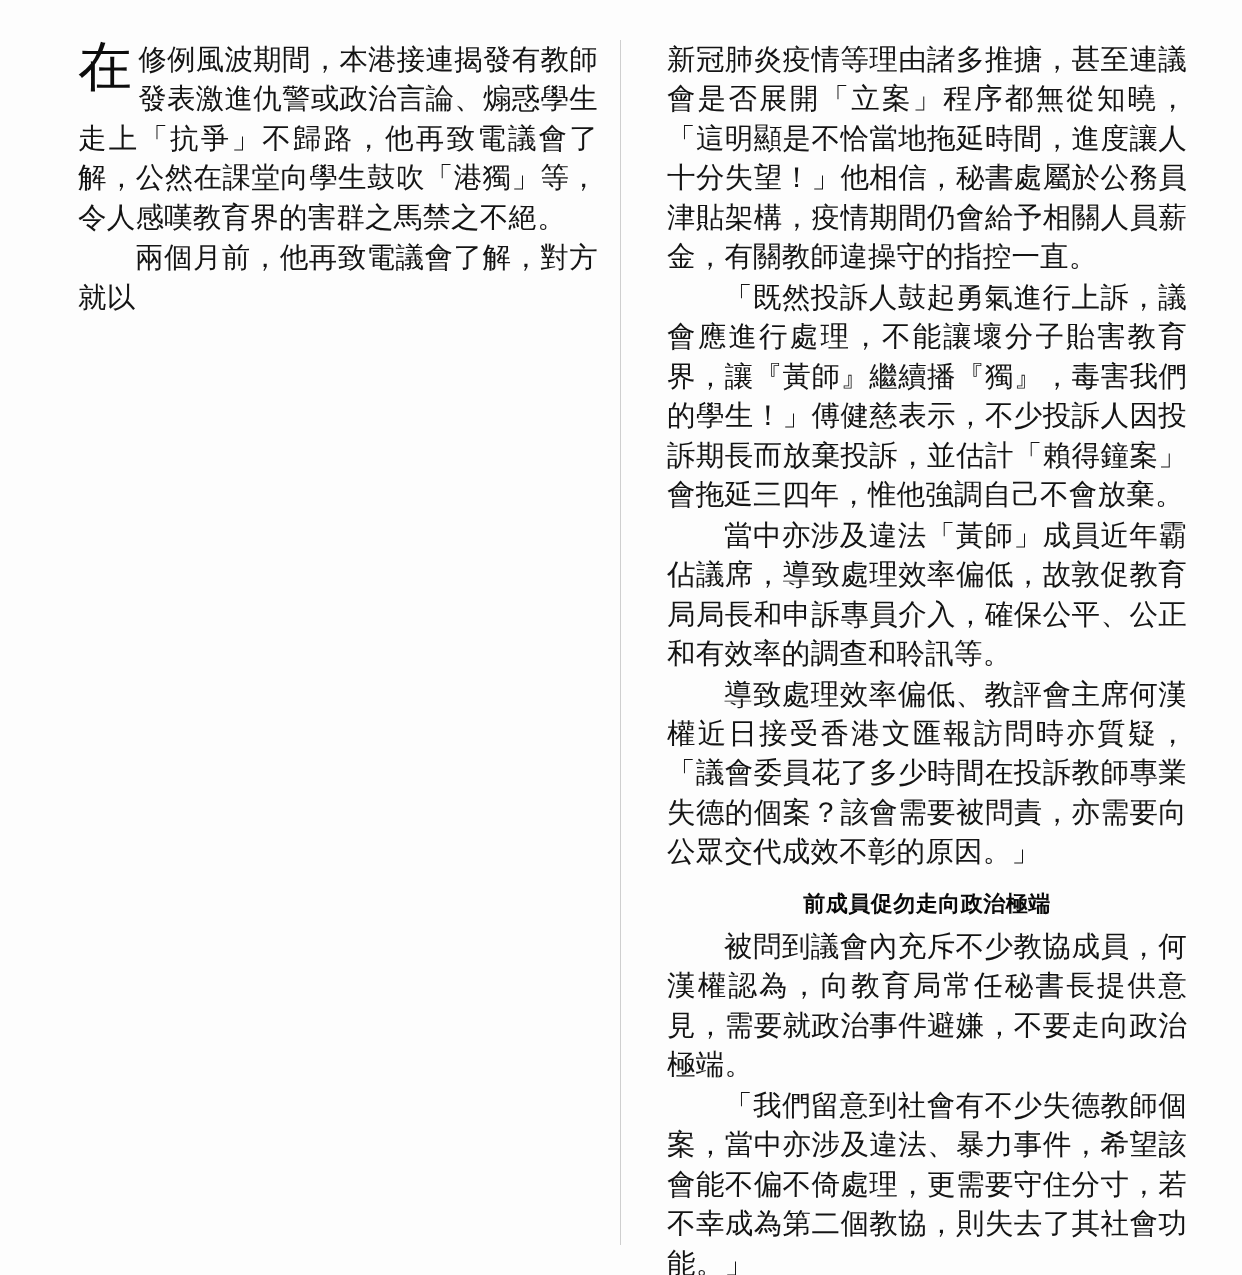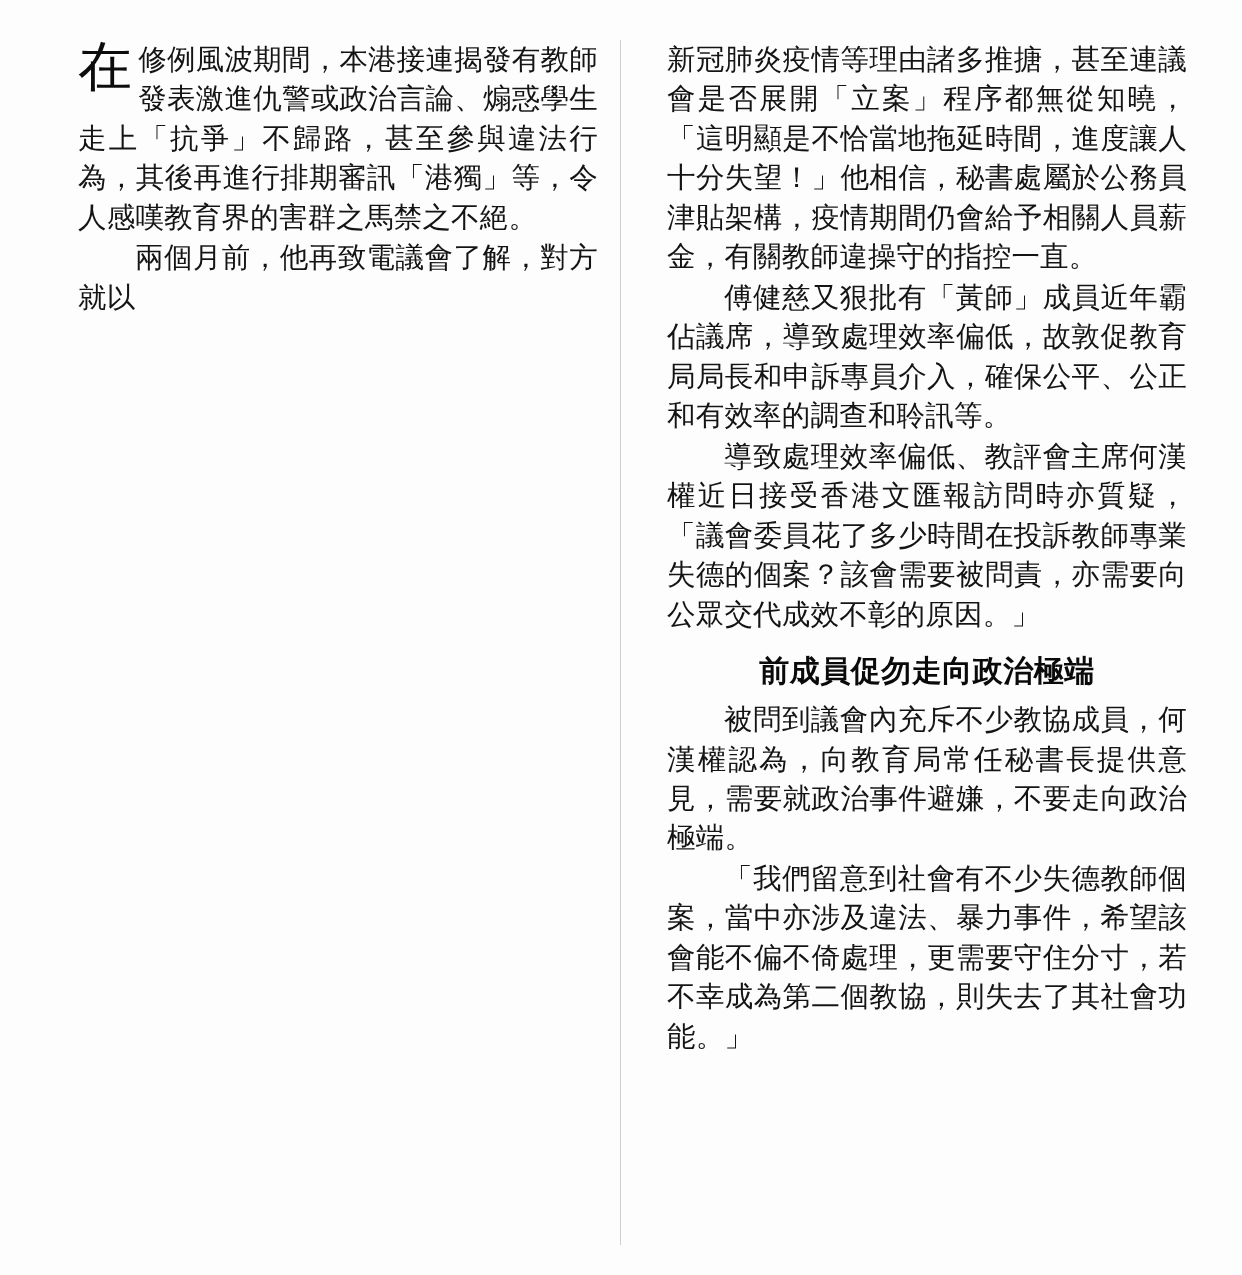--- a/index.html
+++ b/index.html
@@ -52,45 +52,46 @@
   }
   .dropcap {
     float: left;
     font-size: 54px;
     line-height: 0.92;
     margin: 2px 6px 0 0;
     font-family: "DejaVu Serif", "Liberation Serif", serif;
     color: #0c0c0c;
   }
   h2.subhead {
-    font-size: 30px;
+    font-size: 22px;
     font-weight: bold;
     text-align: center;
     margin: 16px 0 8px 0;
     letter-spacing: 0.5px;
     color: #0a0a0a;
     font-family: "DejaVu Sans", "Liberation Sans", sans-serif;
   }
 </style>
 </head>
 <body>
 
 <div class="page">
   <div class="columns">
 
     <div class="col col-left">
       <p class="para first">
-        <span class="dropcap">在</span><span>修例風波期間，本港接連揭發有教師發表激進仇警或政治言論、煽惑學生走上「抗爭」不歸路，甚至參與違法行為，其後再進行排期審訊「港獨」等，令人感嘆教育界的害群之馬禁之不絕。</span>
+        <span class="dropcap">在</span><span>修例風波期間，本港接連揭發有教師發表激進仇警或政治言論、煽惑學生走上「抗爭」不歸路，他再致電議會了解，公然在課堂向學生鼓吹「港獨」等，令人感嘆教育界的害群之馬禁之不絕。</span>
       </p>
       <p class="para">兩個月前，他再致電議會了解，對方就以</p>
     </div>
 
     <div class="col col-right">
       <p class="para first">新冠肺炎疫情等理由諸多推搪，甚至連議會是否展開「立案」程序都無從知曉，「這明顯是不恰當地拖延時間，進度讓人十分失望！」他相信，秘書處屬於公務員津貼架構，疫情期間仍會給予相關人員薪金，有關教師違操守的指控一直。</p>
-      <p class="para">傅健慈又狠批有「黃師」成員近年霸佔議席，導致處理效率偏低，故敦促教育局局長和申訴專員介入，確保公平、公正和有效率的調查和聆訊等。</p>
+      <p class="para">「既然投訴人鼓起勇氣進行上訴，議會應進行處理，不能讓壞分子貽害教育界，讓『黃師』繼續播『獨』，毒害我們的學生！」傅健慈表示，不少投訴人因投訴期長而放棄投訴，並估計「賴得鐘案」會拖延三四年，惟他強調自己不會放棄。</p>
+      <p class="para">當中亦涉及違法「黃師」成員近年霸佔議席，導致處理效率偏低，故敦促教育局局長和申訴專員介入，確保公平、公正和有效率的調查和聆訊等。</p>
       <p class="para">導致處理效率偏低、教評會主席何漢權近日接受香港文匯報訪問時亦質疑，「議會委員花了多少時間在投訴教師專業失德的個案？該會需要被問責，亦需要向公眾交代成效不彰的原因。」</p>
       <h2 class="subhead">前成員促勿走向政治極端</h2>
       <p class="para">被問到議會內充斥不少教協成員，何漢權認為，向教育局常任秘書長提供意見，需要就政治事件避嫌，不要走向政治極端。</p>
       <p class="para">「我們留意到社會有不少失德教師個案，當中亦涉及違法、暴力事件，希望該會能不偏不倚處理，更需要守住分寸，若不幸成為第二個教協，則失去了其社會功能。」</p>
     </div>
 
   </div>
 </div>
 
 </body></html>

